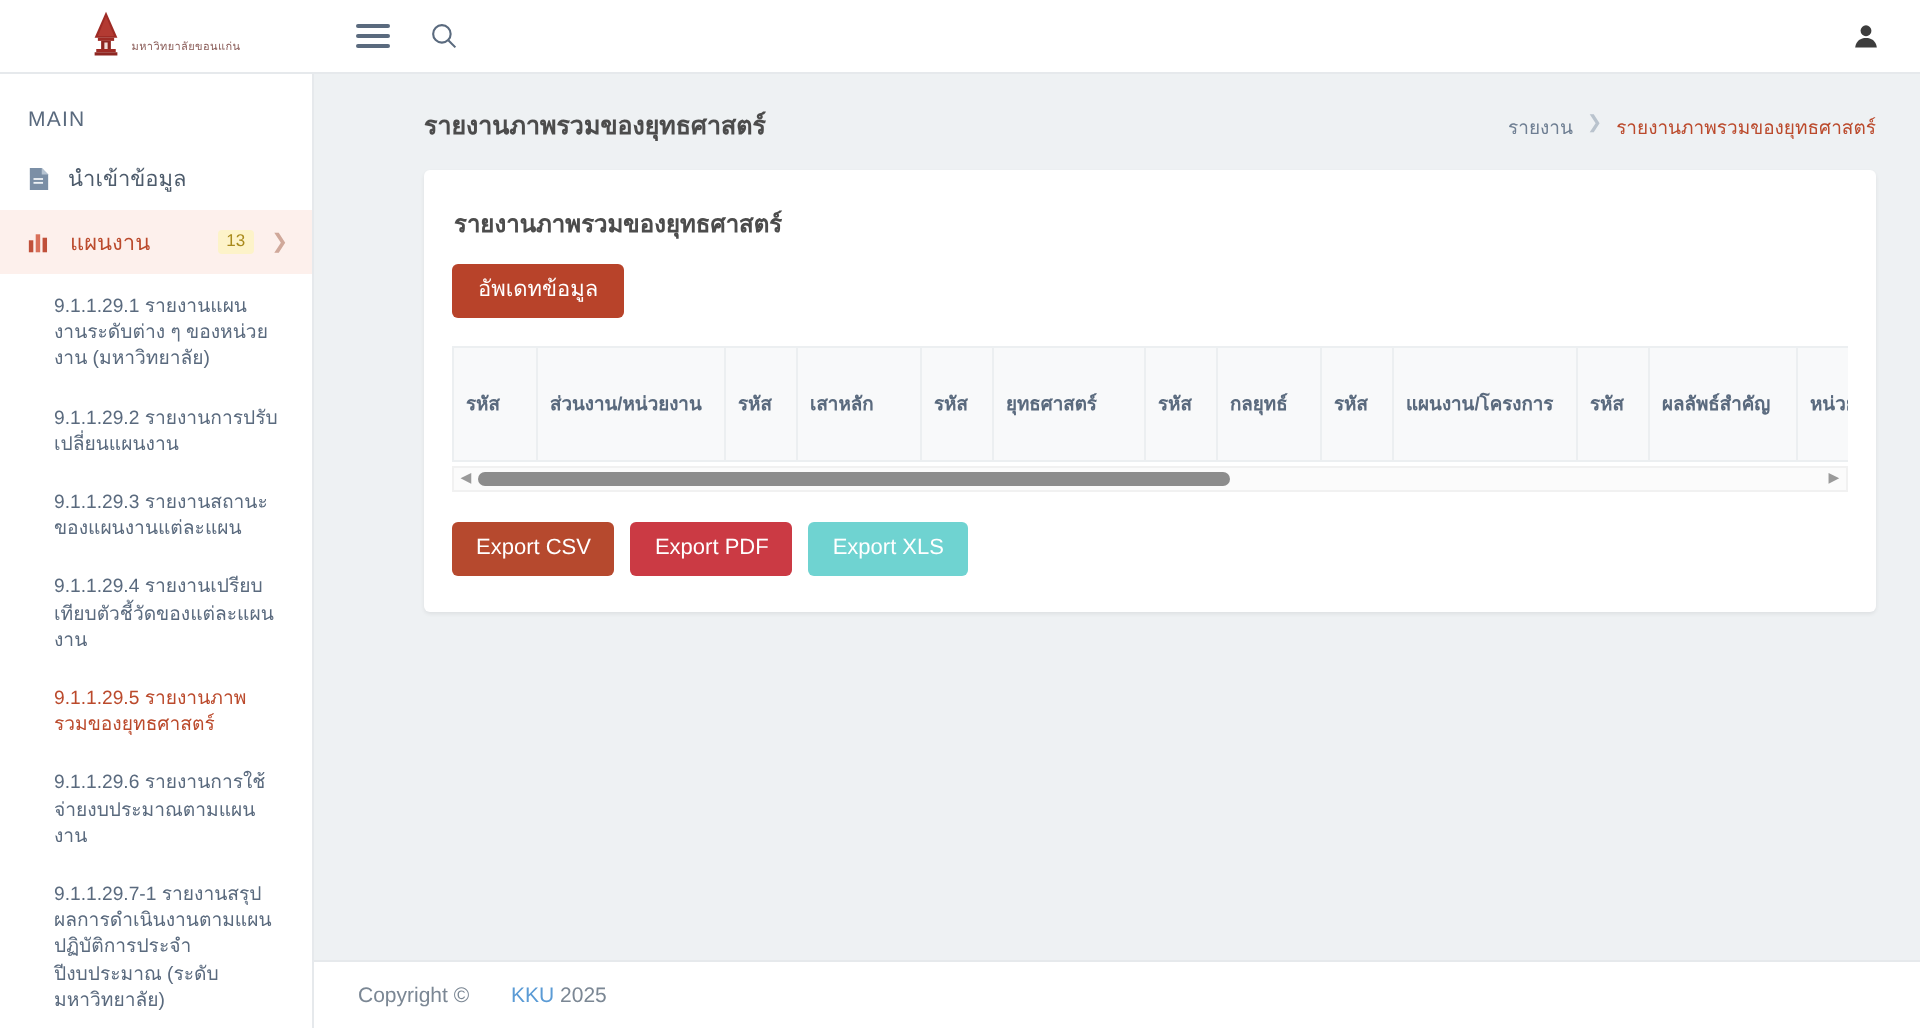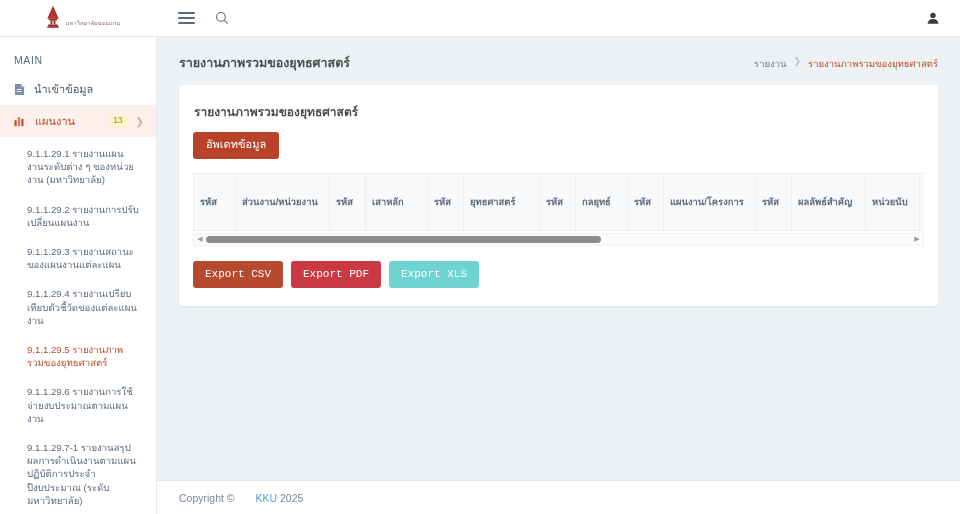--- a/index.html
+++ b/index.html
@@ -106,21 +106,21 @@
   .sub-item.active { color: #bb4a2c; }
 
   
   .main {
     flex: 1 1 auto;
     min-width: 0;
     display: flex;
     flex-direction: column;
     background: #eef1f3;
   }
-  .content { flex: 1 1 auto; min-height: 0; overflow: hidden; }
+  .content { flex: 1 1 auto; min-height: 0; overflow: hidden; padding-left: 33px; }
   .page-head {
     display: flex;
     align-items: baseline;
     padding: 16px 22px 12px 22px;
   }
   .page-title { font-size: 12.5px; font-weight: bold; color: #4c4c4c; }
   .crumbs { margin-left: auto; display: flex; gap: 7px; font-size: 9.5px; }
   .crumb-link { color: #6e7e92; }
   .crumb-sep { color: #b9c3cd; font-size: 9px; }
   .crumb-current { color: #bb4a2c; }
@@ -135,21 +135,21 @@
   .card-title { font-size: 12px; font-weight: bold; color: #4c4c4c; padding: 2px 0 11px 1px; }
 
   .btn {
     display: inline-flex;
     align-items: center;
     justify-content: center;
     border: 0;
     border-radius: 3px;
     color: #fff;
     font-size: 11px;
-    font-family: Liberation Mono, monospace;
+    font-family: Liberation Sans, sans-serif;
     padding: 7px 12px;
     cursor: pointer;
     line-height: 1.2;
     text-align: center;
   }
   .btn-update { background: #b8432a; padding: 7px 13px; }
   .btn-csv { background: #b6492e; }
   .btn-pdf { background: #cb3a44; }
   .btn-xls { background: #6fd3d1; }
 

